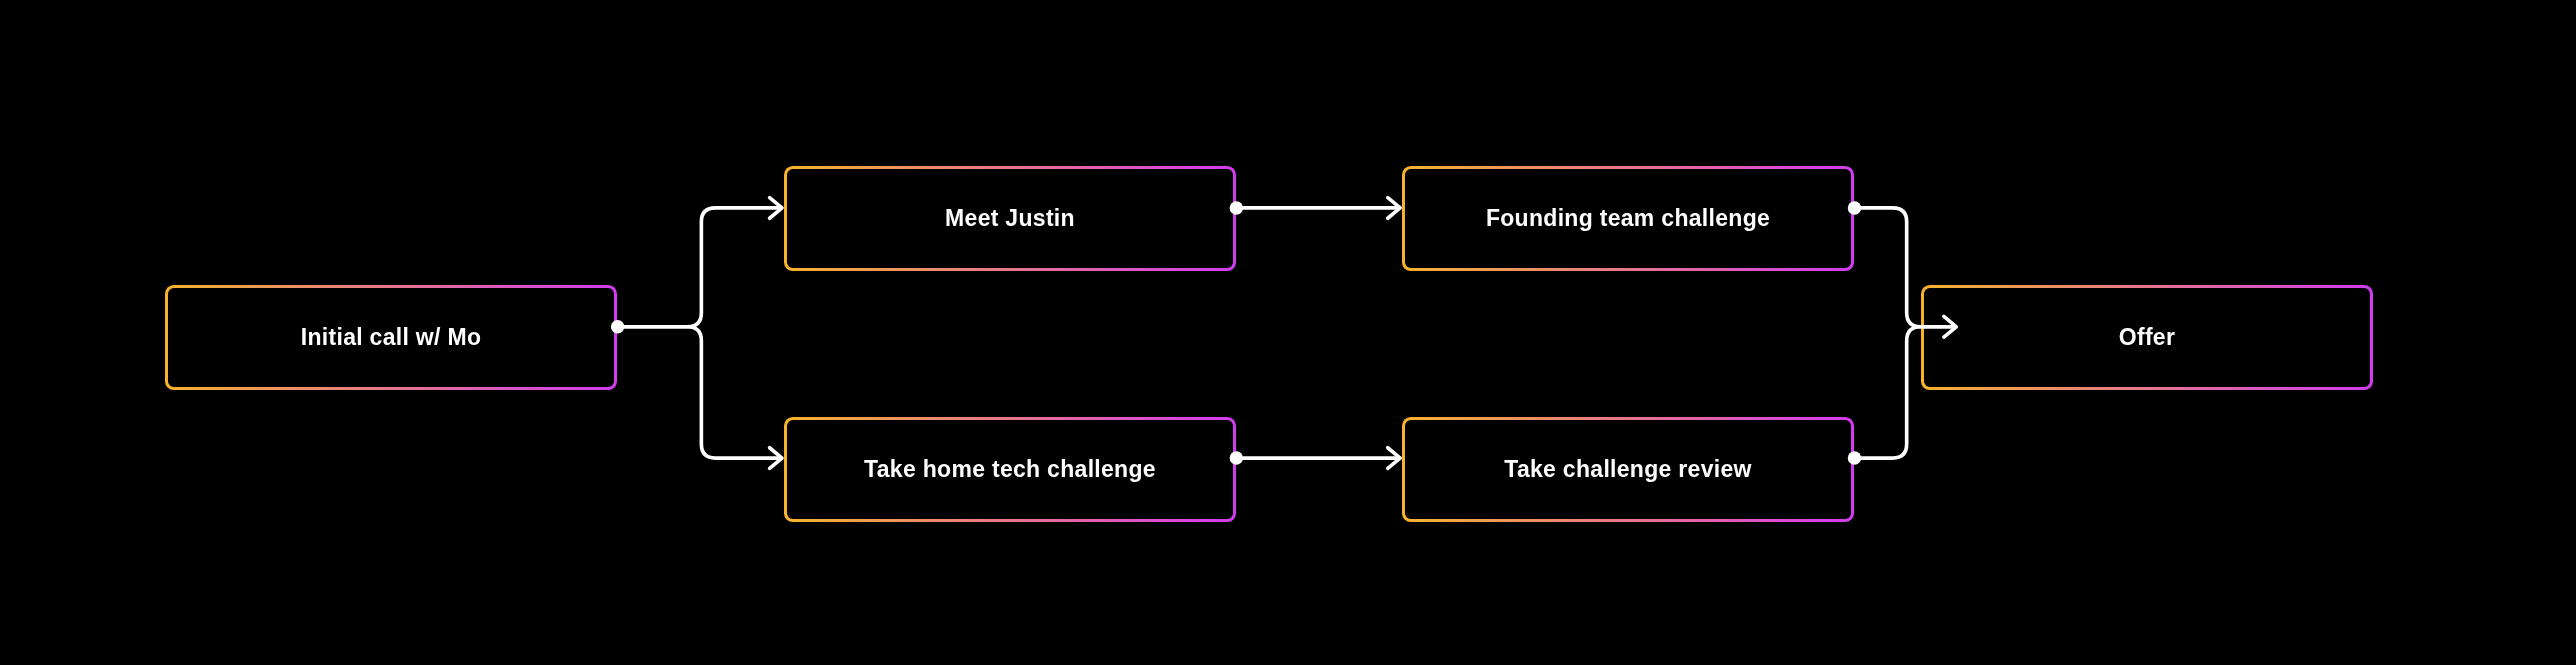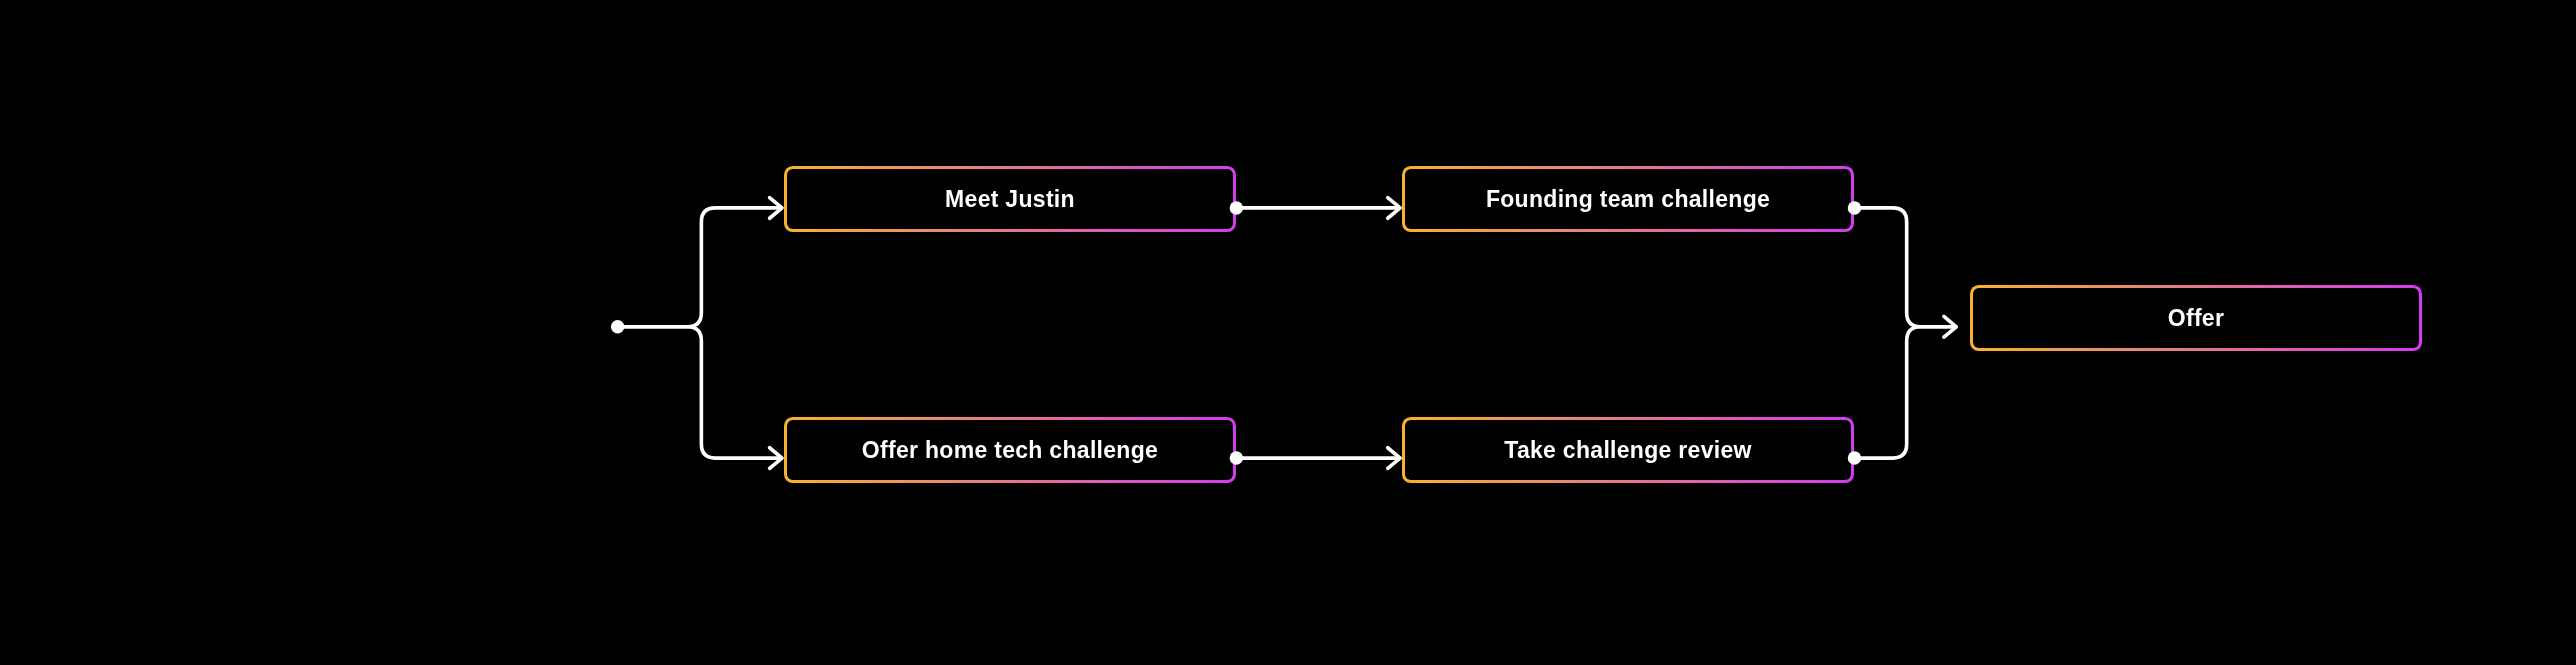--- a/index.html
+++ b/index.html
@@ -38,21 +38,21 @@
     fill: none;
     stroke: var(--edge);
     stroke-width: 7;
     stroke-linecap: round;
     stroke-linejoin: round;
   }
   .handle { fill: var(--edge); }
   .node {
     position: absolute;
     width: 452px;
-    height: 66px;
+    height: 105px;
     border: 3.6px solid transparent;
     border-radius: 8.8px;
     background:
       linear-gradient(var(--bg), var(--bg)) padding-box,
       linear-gradient(90deg, var(--amber) 0%, var(--magenta) 100%) border-box;
     display: flex;
     align-items: center;
     justify-content: center;
     z-index: 1;
     cursor: pointer;
@@ -62,32 +62,35 @@
     font-size: 23px;
     font-weight: 700;
     letter-spacing: 0.3px;
     white-space: nowrap;
   }
   .n1 { left: 165px;  top: 285px; }
   .n2 { left: 784px; top: 166px; }
   .n3 { left: 784px; top: 417px; }
   .n4 { left: 1402px; top: 166px; }
   .n5 { left: 1402px; top: 417px; }
-  .n6 { left: 1970px; top: 285px; }
+  .n6 { left: 1921px; top: 285px; }
 </style>
 </head>
 <body>
 
 <div class="canvas">
 
+  <div class="node n1">
+    <span class="node-label">Initial call w/ Mo</span>
+  </div>
   <div class="node n2">
     <span class="node-label">Meet Justin</span>
   </div>
   <div class="node n3">
-    <span class="node-label">Offer home tech challenge</span>
+    <span class="node-label">Take home tech challenge</span>
   </div>
   <div class="node n4">
     <span class="node-label">Founding team challenge</span>
   </div>
   <div class="node n5">
     <span class="node-label">Take challenge review</span>
   </div>
   <div class="node n6">
     <span class="node-label">Offer</span>
   </div>

